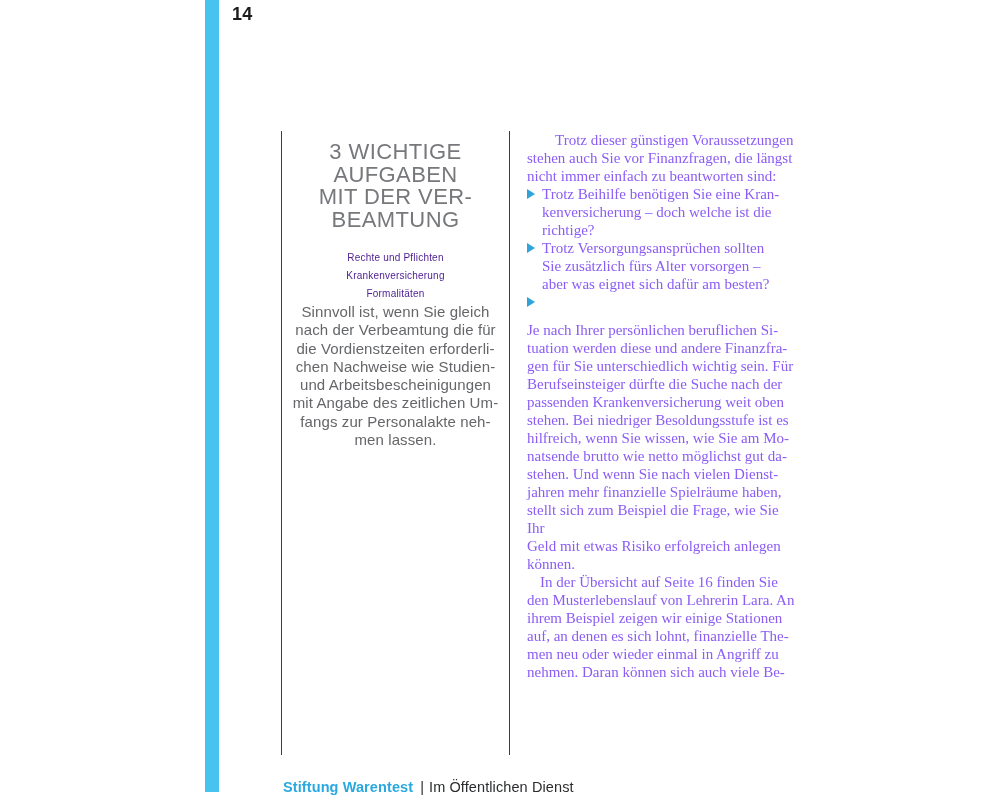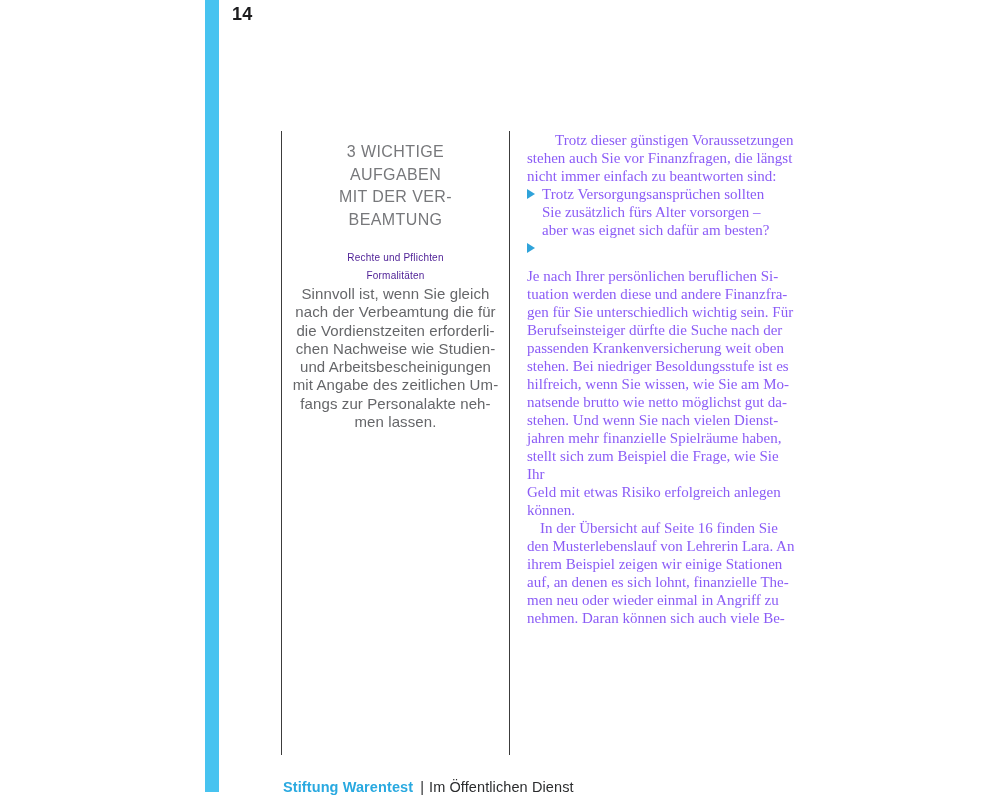--- a/index.html
+++ b/index.html
@@ -17,21 +17,21 @@
     font-size:18px;font-weight:bold;color:#1c1c1e;letter-spacing:.2px;
   }
   
   .left-column{
     position:absolute;left:281px;top:131px;width:229px;height:624px;
     box-sizing:border-box;border-left:1px solid #3c3c3c;border-right:1px solid #3c3c3c;
     padding:10px 7px 0 7px;text-align:center;
   }
   .headline{
     margin:0 0 18px 0;font-weight:400;color:#77787b;
-    font-size:16px;line-height:22.5px;letter-spacing:.4px;
+    font-size:22px;line-height:22.5px;letter-spacing:.4px;
     white-space:pre-line;
   }
   .section-title{
     margin:0;font-size:10px;line-height:18px;font-weight:normal;color:#4c1d95;
     letter-spacing:.2px;
   }
   .section-text{
     margin:0 0 11px 0;font-size:15px;line-height:18.3px;color:#656669;
     white-space:pre-line;letter-spacing:.1px;
   }
@@ -70,38 +70,45 @@
 <div class="page-number">14</div>
 
 <div class="left-column">
   <h1 class="headline">3 WICHTIGE
 AUFGABEN
 MIT DER VER-
 BEAMTUNG</h1>
 
   <h2 class="section-title">Rechte und Pflichten</h2>
 
+  <h2 class="section-title">Krankenversicherung</h2>
 
   <h2 class="section-title">Formalitäten</h2>
   <p class="section-text">Sinnvoll ist, wenn Sie gleich
 nach der Verbeamtung die für
 die Vordienstzeiten erforderli-
 chen Nachweise wie Studien-
 und Arbeitsbescheinigungen
 mit Angabe des zeitlichen Um-
 fangs zur Personalakte neh-
 men lassen.</p>
 </div>
 
 <div class="right-column">
   <p class="para indent-lg">Trotz dieser günstigen Voraussetzungen
 stehen auch Sie vor Finanzfragen, die längst
 nicht immer einfach zu beantworten sind:</p>
 
   <ul class="bullets">
+    <li>
+      <span class="tri"></span>
+      <span class="bullet-text">Trotz Beihilfe benötigen Sie eine Kran-
+kenversicherung – doch welche ist die
+richtige?</span>
+    </li>
     <li>
       <span class="tri"></span>
       <span class="bullet-text">Trotz Versorgungsansprüchen sollten
 Sie zusätzlich fürs Alter vorsorgen –
 aber was eignet sich dafür am besten?</span>
     </li>
     <li>
       <span class="tri"></span>
     </li>
   </ul>

